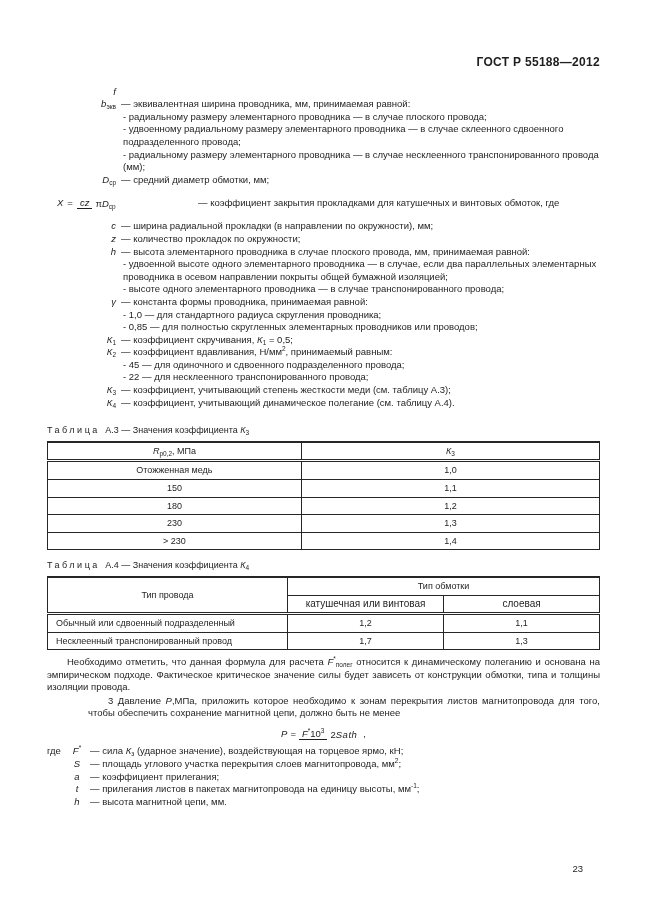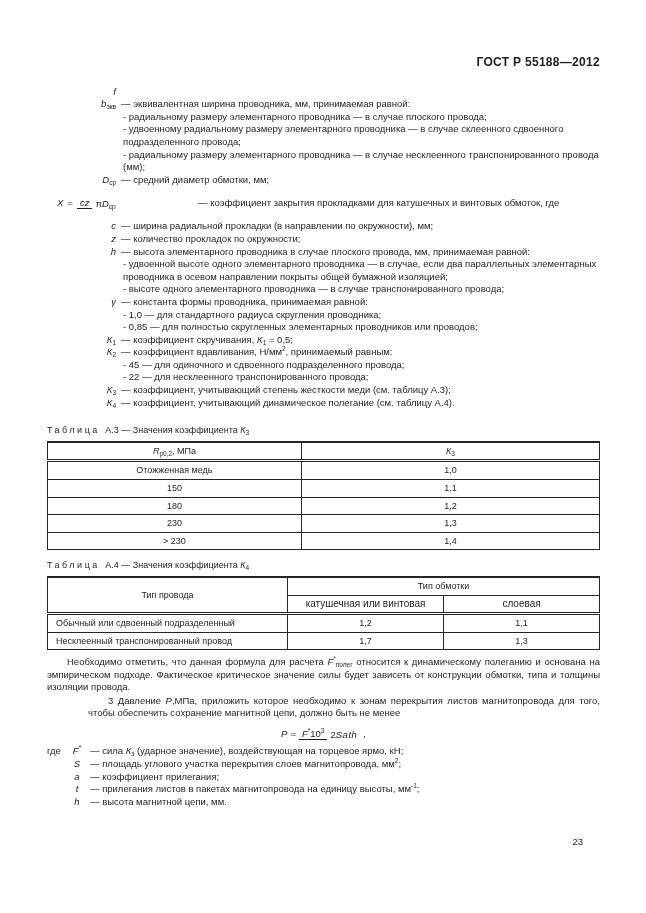--- a/index.html
+++ b/index.html
@@ -42,21 +42,21 @@
   .p2{margin-top:1px;margin-left:41px;}
   
   .pformula{margin:8px 0 5px;display:flex;justify-content:center;align-items:center;gap:3px;font-size:9.5px;}
   .den-i{letter-spacing:.5px;}
   
   .where{margin-top:2px;}
   .wl{display:flex;}
   .wlead{flex:0 0 21px;}
   .wsym{flex:0 0 18px;text-align:center;white-space:nowrap;}
   .wt{flex:1;margin-left:4px;}
-  .page-number{position:absolute;top:836px;right:63px;font-size:9.5px;}
+  .page-number{position:absolute;top:863px;right:63px;font-size:9.5px;}
 </style>
 </head>
 <body>
 
 <div class="content">
 
   <div class="doc-header">
     <span>ГОСТ Р 55188—2012</span>
   </div>
 

